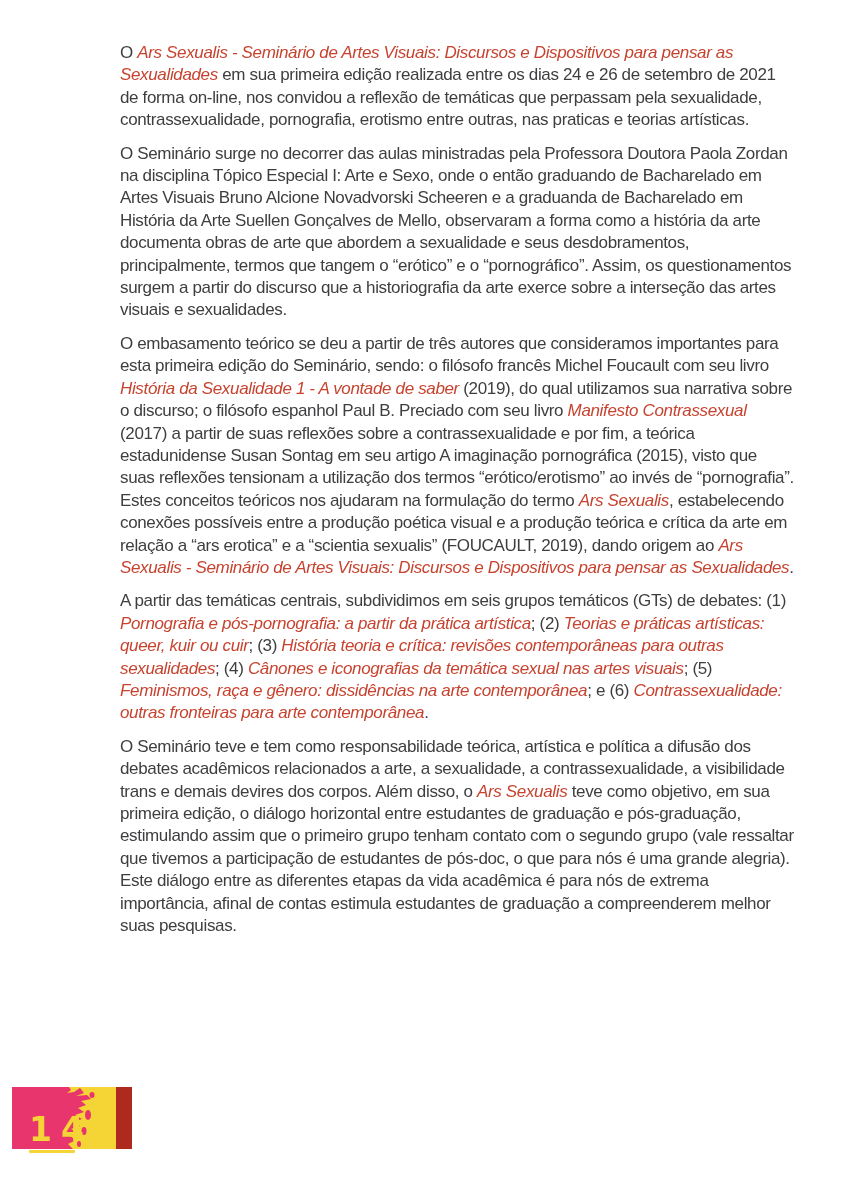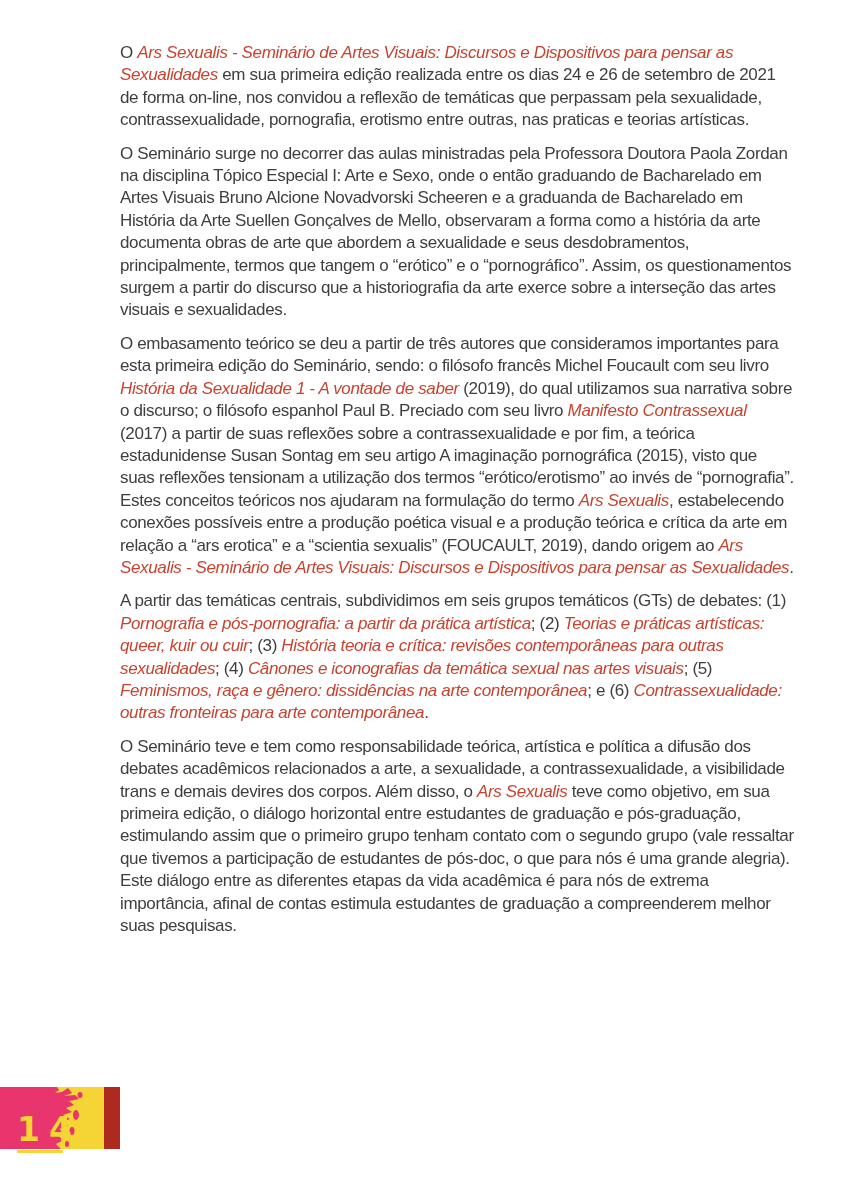--- a/index.html
+++ b/index.html
@@ -35,21 +35,21 @@
   }
   .content p {
     margin: 0 15px 11px 0;
   }
   .em {
     color: var(--accent);
     font-style: italic;
   }
   .footer {
     position: absolute;
-    left: 0;
+    left: 12px;
     top: 1087px;
     width: 140px;
     height: 75px;
   }
   .footer-art {
     position: absolute;
     left: 0;
     top: 0;
     width: 120px;
     height: 62px;

